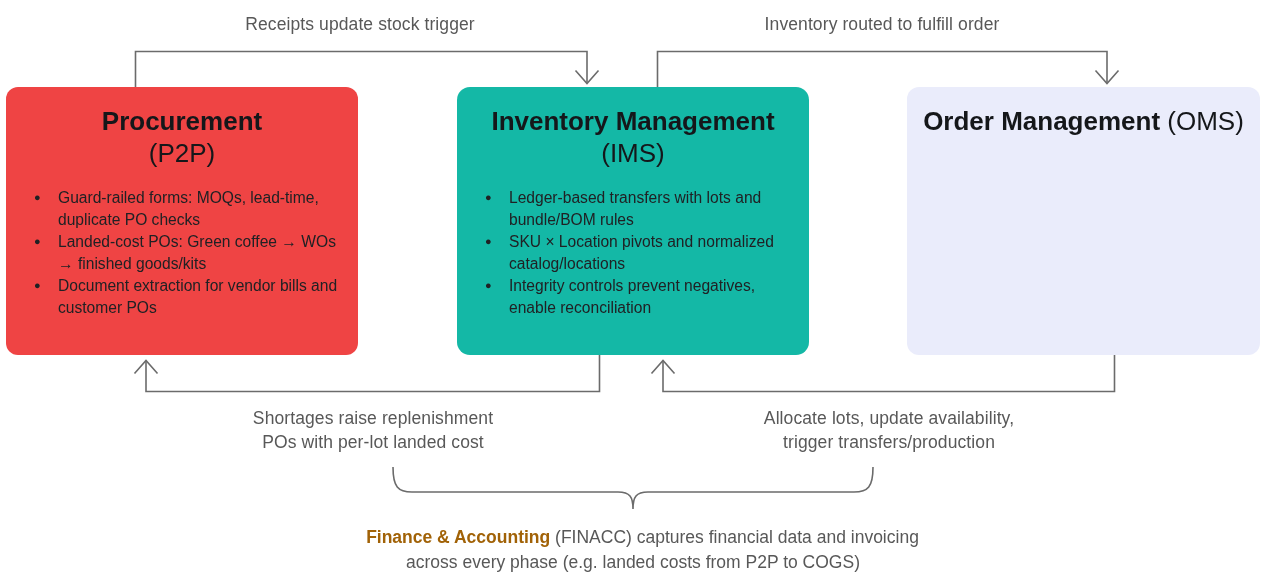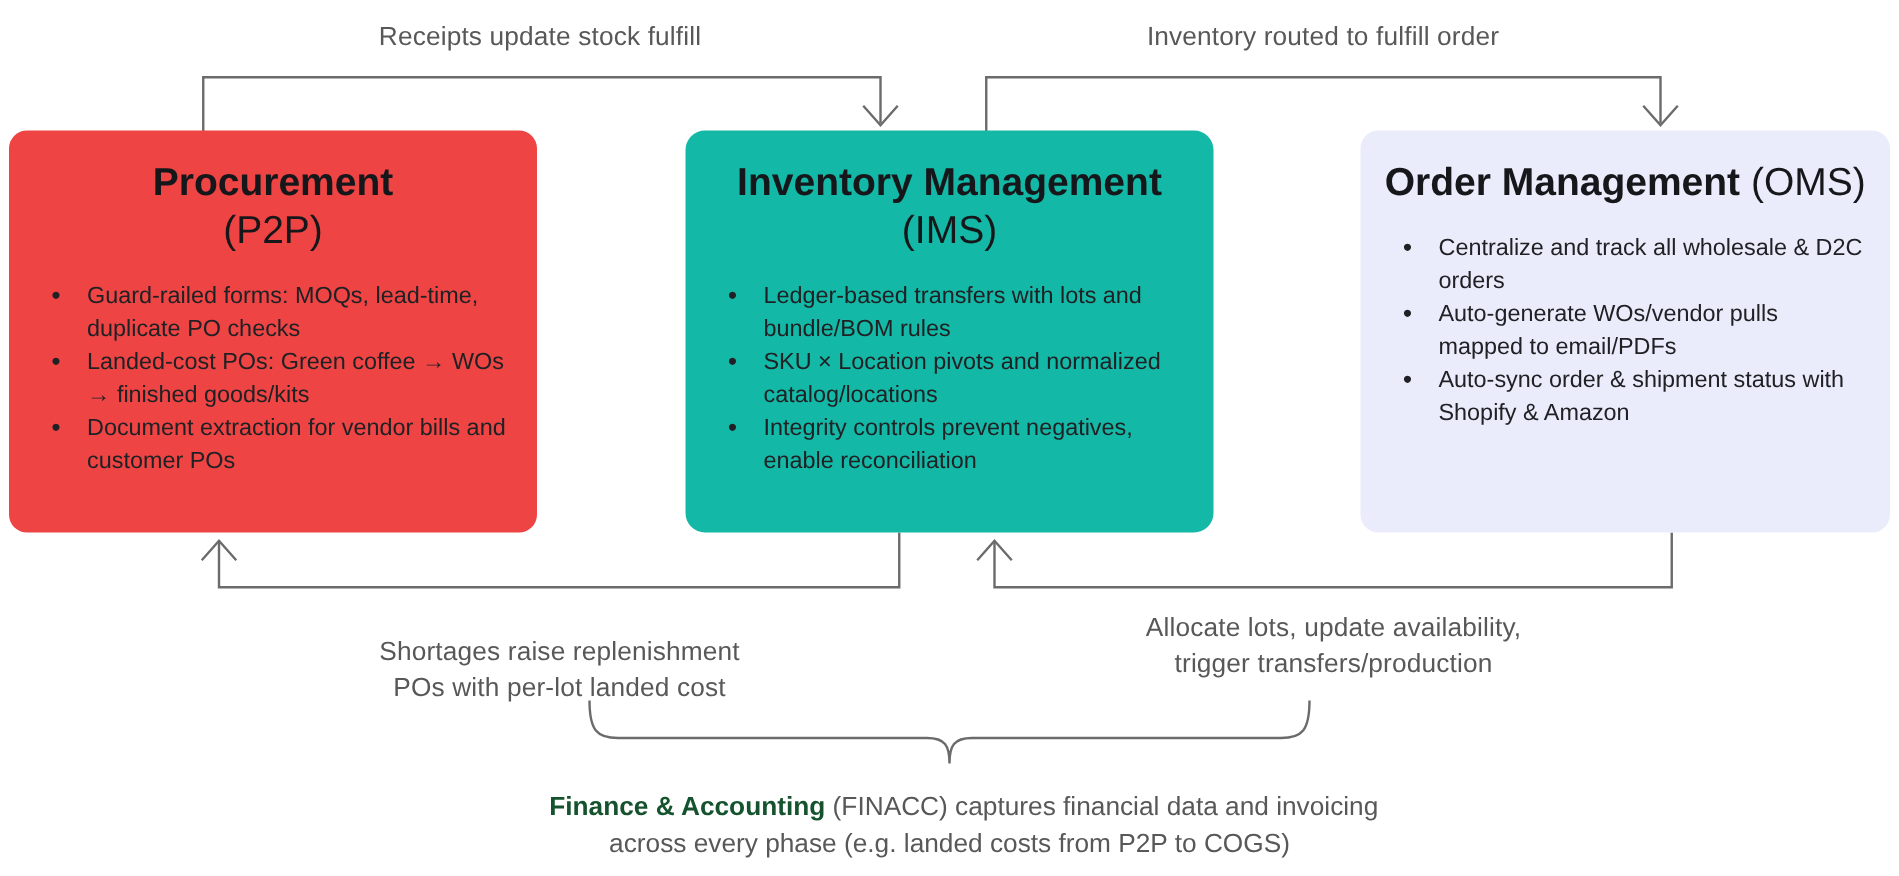--- a/index.html
+++ b/index.html
@@ -99,21 +99,21 @@
     left: 0;
     top: 525px;
     width: 1266px;
     text-align: center;
     color: #585858;
     font-size: 17.5px;
     line-height: 25px;
   }
   #footer-caption .strong {
     font-weight: bold;
-    color: #14532d;
+    color: #a16207;
     margin-left: 19px;
   }
 </style>
 </head>
 <body>
 
 <div id="canvas">
 
   <svg id="connectors" viewBox="0 0 1266 584" width="1266" height="584">
 
@@ -136,25 +136,25 @@
       <path d="M1114.5 355 L1114.5 391.5 L663 391.5 L663 361"></path>
       <path d="M651.5 373.5 L663 360.5 L674.5 373.5"></path>
     </g>
 
     <g>
       <path d="M393 467 C393 487 398 492 412 492 L618 492 C630 492 633 497 633 509
                C633 497 636 492 648 492 L854 492 C868 492 873 487 873 467"></path>
     </g>
   </svg>
 
-  <div class="edge-label" style="left:130px; top:12px; width:460px;">Receipts update stock fulfill</div>
+  <div class="edge-label" style="left:130px; top:12px; width:460px;">Receipts update stock trigger</div>
 
   <div class="edge-label" style="left:652px; top:12px; width:460px;">Inventory routed to fulfill order</div>
 
-  <div class="edge-label" style="left:143px; top:422px; width:460px;">Shortages raise replenishment
+  <div class="edge-label" style="left:143px; top:406px; width:460px;">Shortages raise replenishment
 POs with per-lot landed cost</div>
 
   <div class="edge-label" style="left:659px; top:406px; width:460px;">Allocate lots, update availability,
 trigger transfers/production</div>
 
   <div class="phase-box green">
     <div class="phase-title">
       <span>Procurement</span><br>
       <span class="abbr">(P2P)</span>
     </div>
@@ -175,25 +175,20 @@
       <li>SKU × Location pivots and normalized catalog/locations</li>
       <li>Integrity controls prevent negatives, enable reconciliation</li>
     </ul>
   </div>
 
   <div class="phase-box blue">
     <div class="phase-title">
       <span>Order Management</span>
       <span class="abbr">(OMS)</span>
     </div>
-    <ul class="bullets">
-      <li>Centralize and track all wholesale &amp; D2C orders</li>
-      <li>Auto-generate WOs/vendor pulls mapped to email/PDFs</li>
-      <li>Auto-sync order &amp; shipment status with Shopify &amp; Amazon</li>
-    </ul>
   </div>
 
   <div id="footer-caption">
     <span class="strong">Finance &amp; Accounting</span><span> (FINACC) captures financial data and invoicing</span><br>
     <span>across every phase (e.g. landed costs from P2P to COGS)</span>
   </div>
 
 </div>
 
 </body></html>

